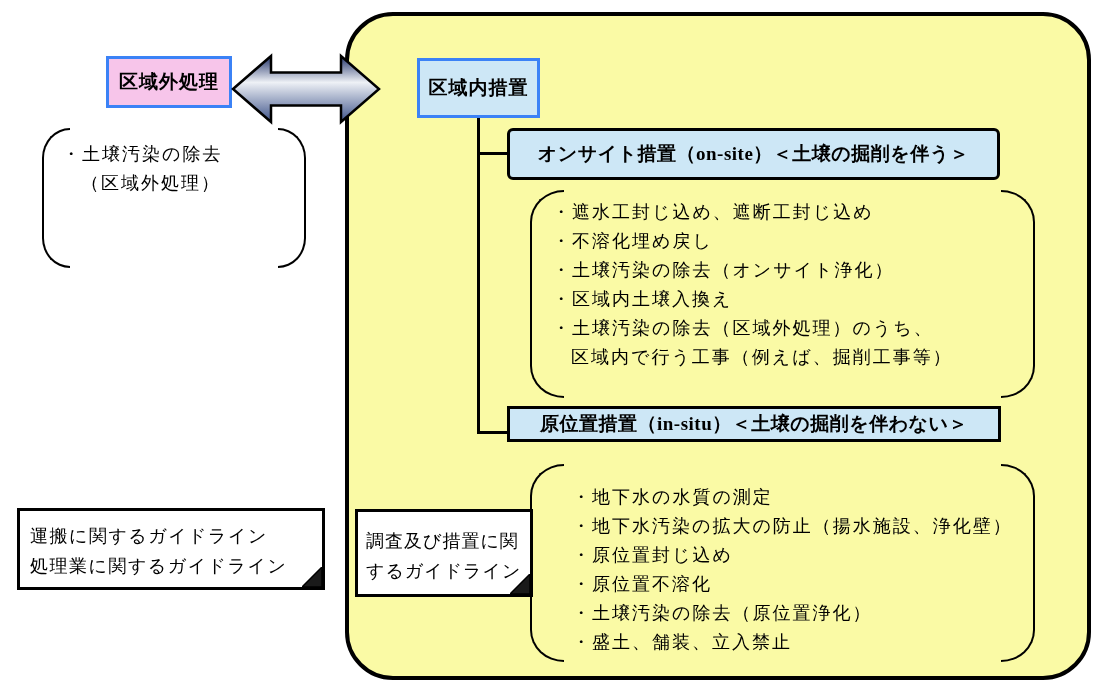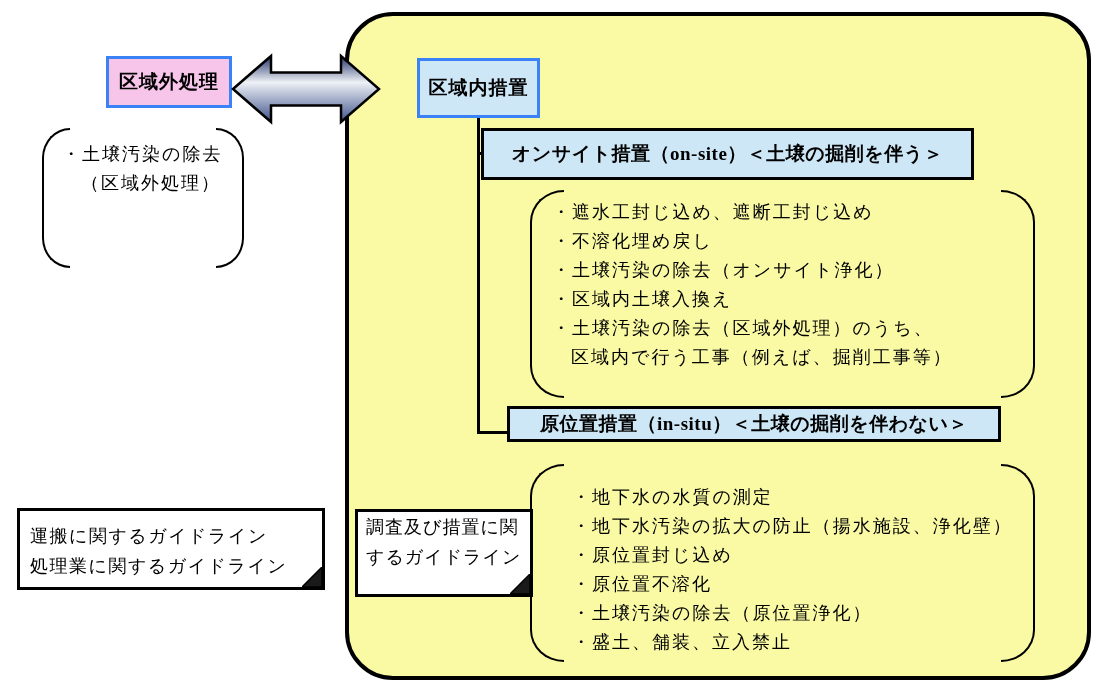--- a/index.html
+++ b/index.html
@@ -20,21 +20,21 @@
     border:3px solid #3b82f6;font-weight:bold;font-size:19px;letter-spacing:1px;
     box-sizing:border-box;
   }
   .pink-box{left:106px;top:56px;width:126px;height:52px;background:#F7C5EA;z-index:2;}
   .inzone-box{left:417px;top:58px;width:123px;height:60px;background:#CDE7F6;z-index:2;}
   .header-box{
     display:flex;align-items:center;justify-content:center;
     background:#CDE7F6;border:3px solid #000;box-sizing:border-box;
     font-weight:bold;font-size:19px;letter-spacing:0.5px;z-index:2;
   }
-  .onsite-header{left:481px;top:128px;width:493px;height:52px;}
+  .onsite-header{left:507px;top:128px;width:493px;height:52px;border-radius:6px;}
   .insitu-header{left:507px;top:406px;width:494px;height:36px;}
   
   .cline{background:#000;z-index:1;}
   .v-line{left:477px;top:108px;width:3px;height:326px;}
   .h-line1{left:477px;top:152px;width:32px;height:3px;}
   .h-line2{left:477px;top:431px;width:32px;height:3px;}
   
   .bracket-group{z-index:1;}
   .bracket{position:absolute;top:0;bottom:0;width:34px;box-sizing:border-box;}
   .bracket.left{
@@ -46,33 +46,33 @@
     border-top-right-radius:34px 32px;border-bottom-right-radius:34px 32px;
   }
   .bracket-content{
     position:absolute;left:22px;right:30px;top:0;
     font-size:18px;letter-spacing:2px;line-height:29px;white-space:nowrap;
   }
   .onsite-group{left:530px;top:190px;width:505px;height:208px;}
   .onsite-group .bracket-content{top:8px;}
   .insitu-group{left:530px;top:464px;width:505px;height:198px;}
   .insitu-group .bracket-content{top:19px;margin-left:20px;}
-  .offsite-group{left:42px;top:128px;width:202px;height:140px;text-align:right;}
+  .offsite-group{left:42px;top:128px;width:264px;height:140px;}
   .offsite-group .bracket{width:28px;}
   .offsite-group .bracket.left{border-top-left-radius:28px 30px;border-bottom-left-radius:28px 30px;}
   .offsite-group .bracket.right{border-top-right-radius:28px 30px;border-bottom-right-radius:28px 30px;}
   .offsite-group .bracket-content{top:12px;left:20px;}
   .line.cont{padding-left:19px;}
   
   .note{
     background:#fff;border:3px solid #000;box-sizing:border-box;
     font-size:18px;letter-spacing:1.5px;line-height:30px;z-index:2;
   }
   .note-transport{left:17px;top:508px;width:308px;height:82px;padding:10px 10px;}
-  .note-survey{left:355px;top:509px;width:178px;height:88px;padding:0 8px;letter-spacing:1px;}
+  .note-survey{left:355px;top:509px;width:178px;height:88px;padding:14px 8px;letter-spacing:1px;}
   .fold{position:absolute;right:0;bottom:0;width:20px;height:20px;}
   
   .arrow-svg{left:230px;top:51px;width:152px;height:76px;z-index:3;}
 </style>
 </head>
 <body>
 
 <div class="abs yellow-container"></div>
 
 <div class="abs label-box pink-box">

